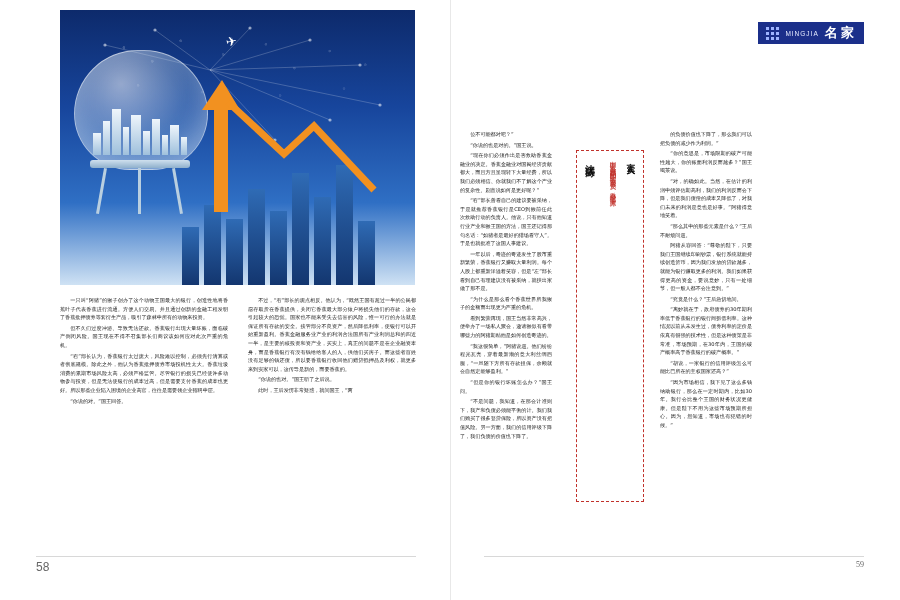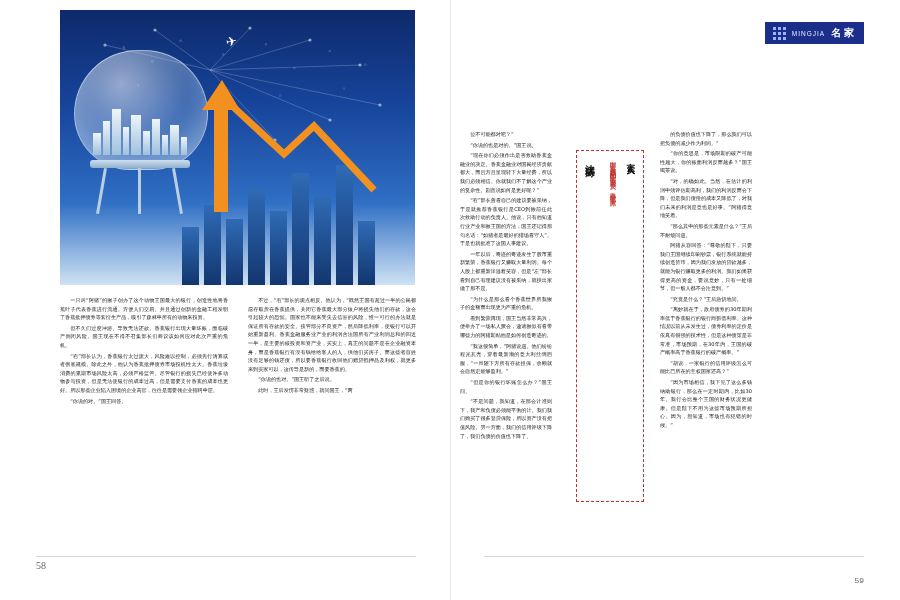--- a/index.html
+++ b/index.html
@@ -77,37 +77,37 @@
   .lcol{
     position:absolute;top:0;width:168px;height:230px;
     font-family:"DejaVu Sans", sans-serif;
     font-size:5.1px;line-height:8.6px;color:#222;text-align:justify;
   }
   .lcol p{margin:0 0 2px 0;text-indent:2em;}
   .lcol.c1{left:0;}
   .lcol.c2{left:188px;}
 
   .folio-left{
-    position:absolute;left:36px;top:560px;font-size:10px;color:#666;
-    font-family:Liberation Serif, serif;
+    position:absolute;left:36px;top:560px;font-size:12px;color:#666;
+    font-family:Liberation Sans, sans-serif;
   }
   .rule-left{position:absolute;left:36px;top:556px;width:380px;height:1px;background:#d8d8d8;}
 
   
   .right-page{position:absolute;left:450px;top:0;width:450px;height:600px;}
 
   .mingjia{
     position:absolute;right:36px;top:22px;height:22px;
     background:#1b2f8a;color:#fff;display:flex;align-items:center;gap:6px;
     padding:0 10px 0 8px;
   }
   .mingjia .dots{display:grid;grid-template-columns:repeat(3,3px);grid-auto-rows:3px;gap:2px;}
   .mingjia .dots i{display:block;width:3px;height:3px;background:#9fb4ff;}
   .mingjia .en{font-size:6.5px;letter-spacing:1px;color:#e6ecff;font-family:"Liberation Sans",sans-serif;}
-  .mingjia .cn{font-size:10px;color:#fff;font-family:Liberation Sans, sans-serif;font-weight:bold;}
+  .mingjia .cn{font-size:13px;color:#fff;font-family:Liberation Serif, serif;font-weight:bold;}
 
   
   .vhead{
     position:absolute;left:126px;top:150px;width:66px;height:350px;
   }
   .vhead .frame{
     position:absolute;left:0;top:0;width:66px;height:350px;
     border:1px dashed #c0312b;
   }
   .vrow{position:absolute;top:6px;height:336px;writing-mode:vertical-rl;text-orientation:upright;
@@ -120,22 +120,21 @@
     position:absolute;top:130px;width:92px;height:390px;
     font-family:"DejaVu Sans", sans-serif;
     font-size:5.1px;line-height:8.6px;color:#222;text-align:justify;
   }
   .rcol p{margin:0 0 2px 0;text-indent:2em;}
   .rcol.c1{left:10px;}
   .rcol.c2{left:210px;}
 
   .folio-right{
     position:absolute;right:36px;top:560px;font-size:8px;color:#666;
-    font-family:Liberation Mono, monospace;
-    margin-top:16px;
+    font-family:Liberation Serif, serif;
   }
   .rule-right{position:absolute;right:36px;top:556px;width:380px;height:1px;background:#d8d8d8;}
 </style>
 </head>
 <body>
 
 <div class="spread">
 
   <div class="gutter"></div>
 

